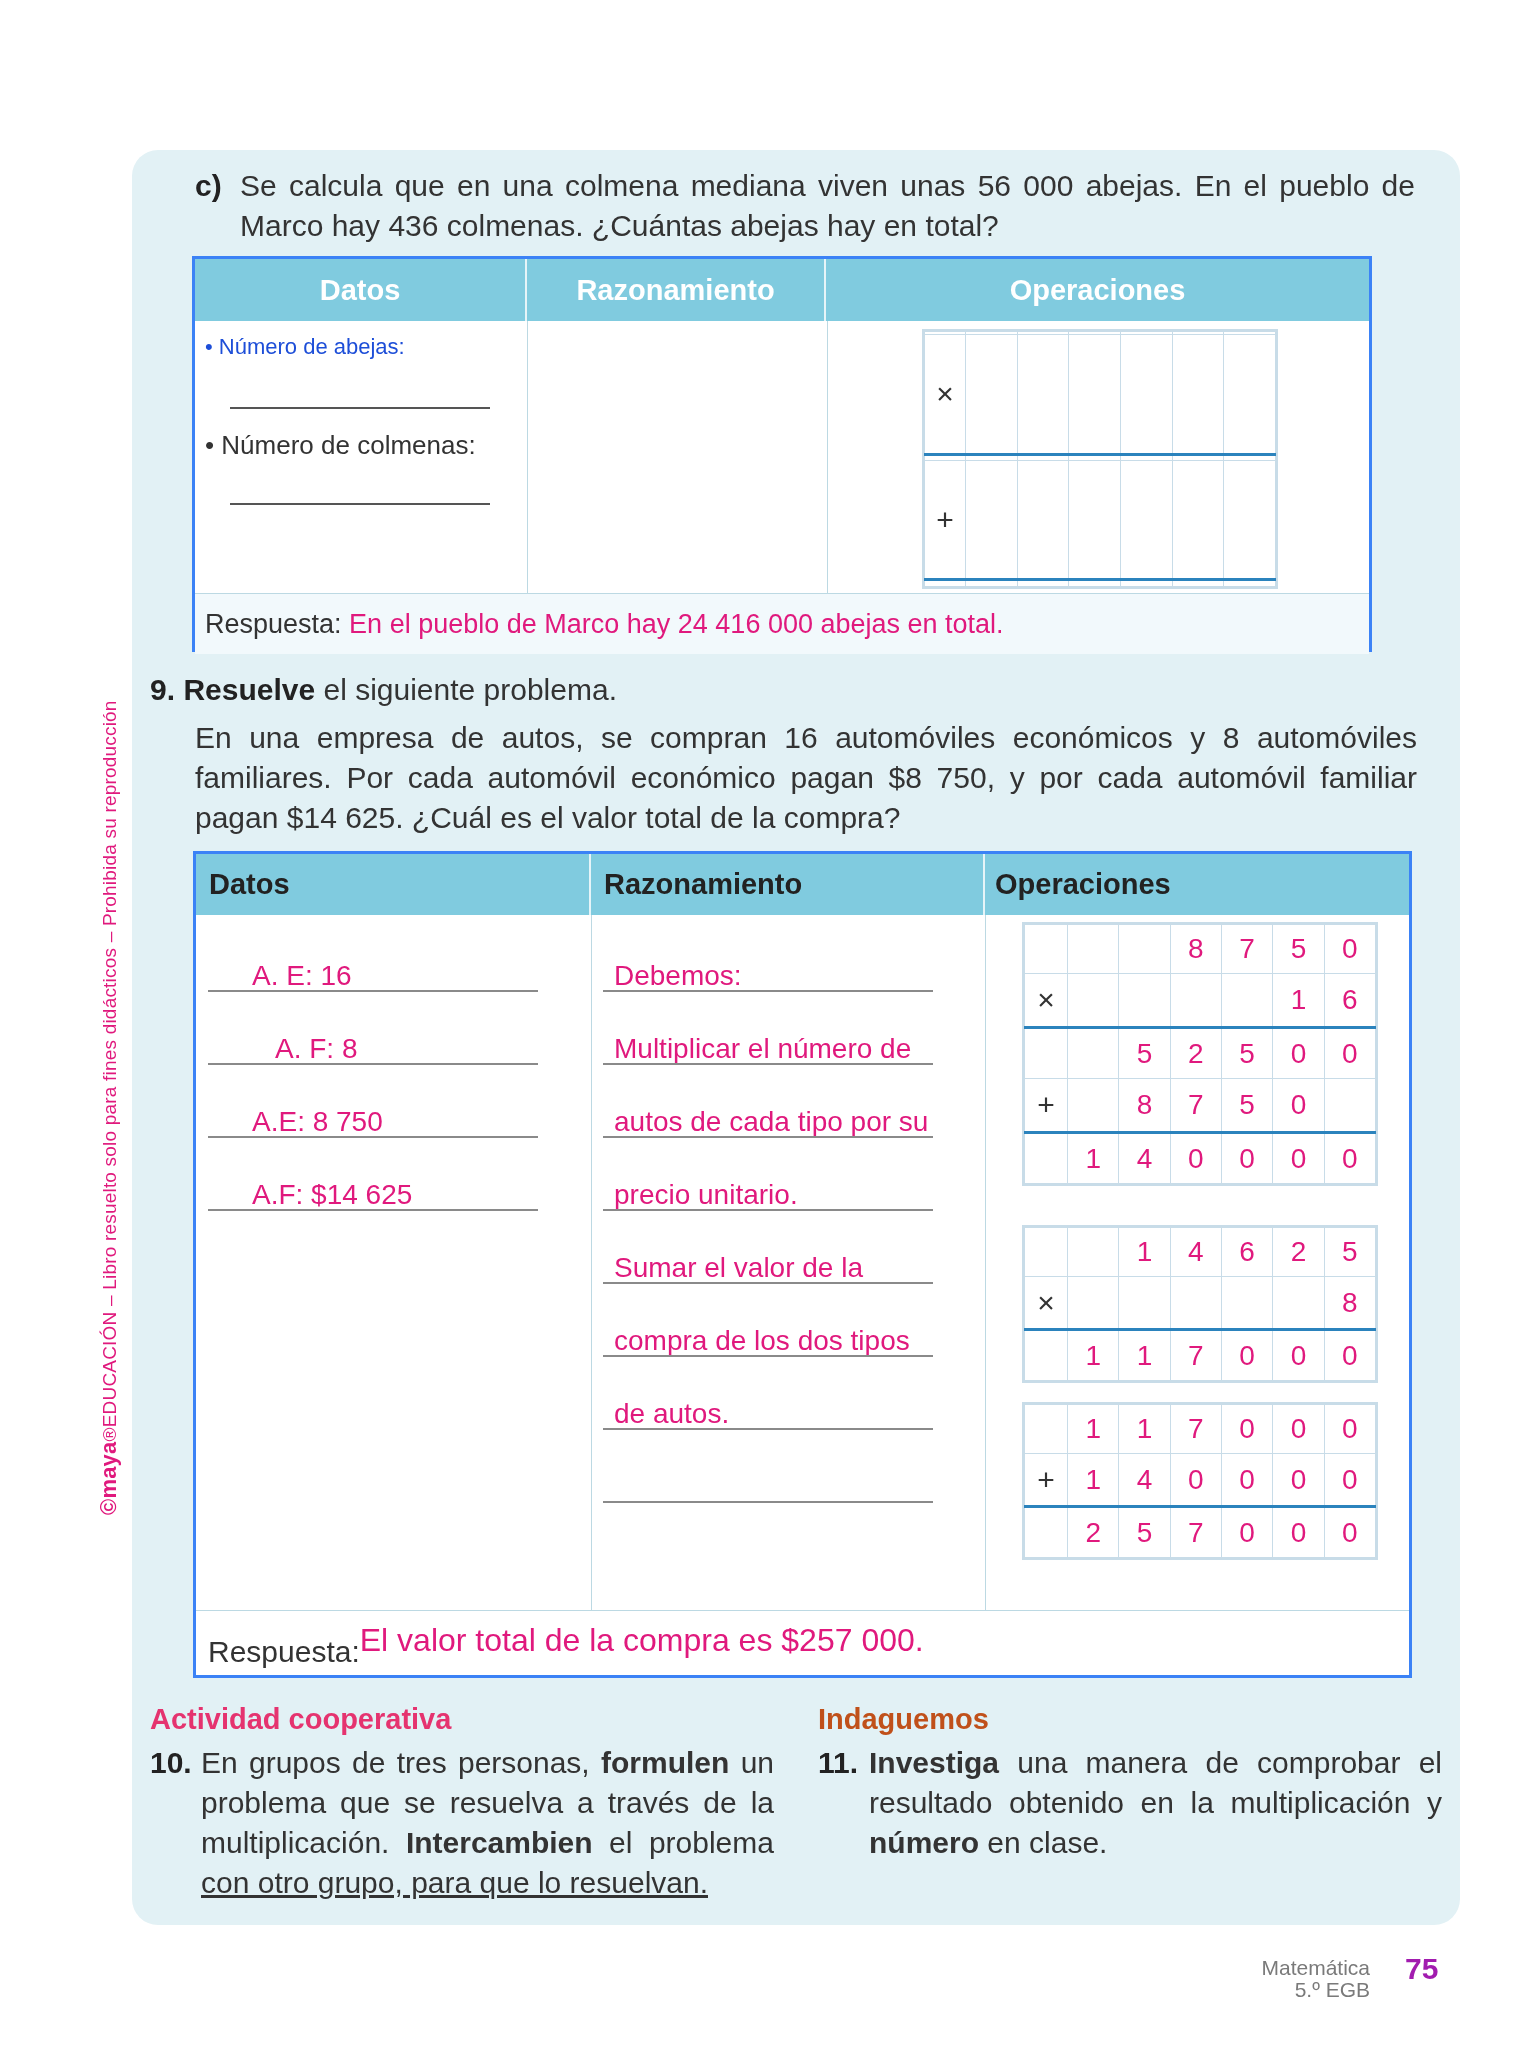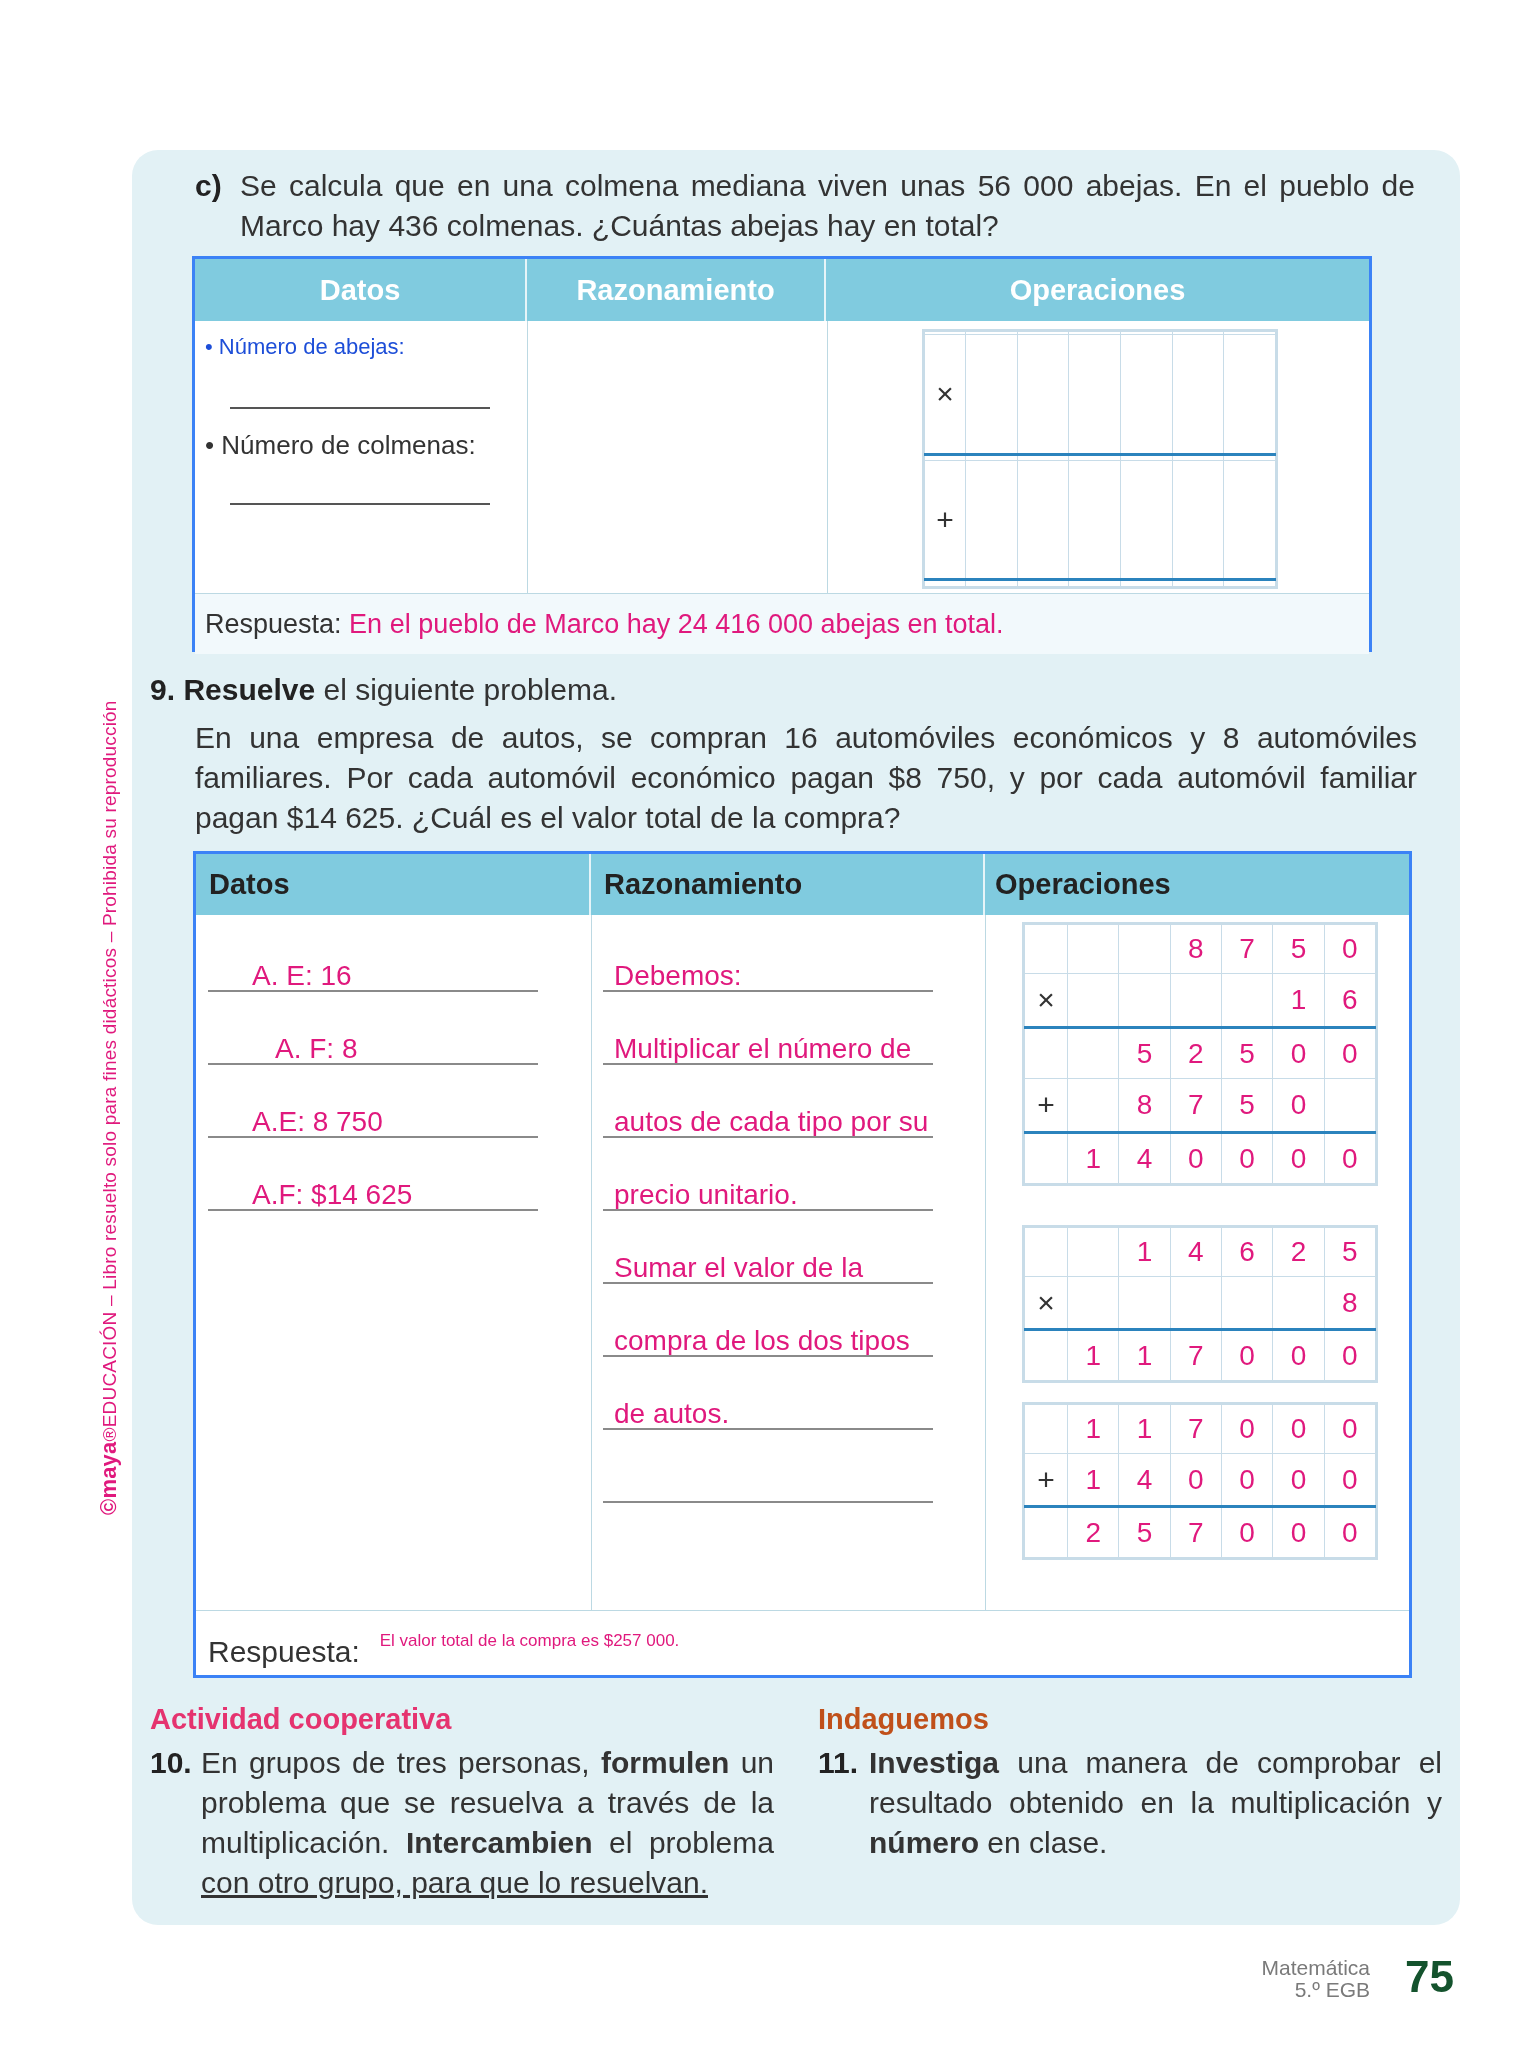--- a/index.html
+++ b/index.html
@@ -35,21 +35,21 @@
   .grid { position:absolute; border:2px solid #c8dce8; box-sizing:border-box; background:#fff; }
   .grid table { border-collapse:collapse; }
   .grid td {
     border:1px solid #c8dce8; text-align:center; vertical-align:middle;
     color:#e0197d; font-size:28px; padding:0;
   }
   .grid td.op { color:#333; font-size:30px; }
   .grid tr.sum-top td { border-top:3px solid #2b83bd; }
   .section-title { position:absolute; font-weight:bold; font-size:29px; }
   .footer-sub { position:absolute; text-align:right; color:#7a7a7a; font-size:21px; line-height:22px; }
-  .page-num { position:absolute; font-weight:bold; font-size:44px; color:#14532d; }
+  .page-num { position:absolute; font-weight:bold; font-size:30px; color:#a21caf; }
 </style>
 </head>
 <body>
 
 <div class="vertical-credit">
   <span class="brand">©maya</span><span>®EDUCACIÓN – Libro resuelto solo para fines didácticos – Prohibida su reproducción</span>
 </div>
 
 <div class="panel"></div>
 
@@ -285,21 +285,21 @@
             <td>0</td>
             <td>0</td>
             <td>0</td>
           </tr>
     </tbody>
       </table>
   </div>
 
   <div class="answer-row" style="top:756px; height:69px; padding-left:12px;">
     <span class="lbl" style="font-size:30px; margin-top:12px;">Respuesta:</span>
-    <span class="ans" style="font-size:17px; margin-left:20px; margin-top:-10px;">El valor total de la compra es $257 000.</span>
+    <span class="ans" style="font-size:32px; margin-left:0; margin-top:-10px;">El valor total de la compra es $257 000.</span>
   </div>
 </div>
 
 <div class="section-title" style="left:150px; top:1703px; color:#e5336f;">Actividad cooperativa</div>
 <div class="p" style="left:150px; top:1743px;"><span class="mark">10.</span></div>
 <div class="p just" style="left:201px; top:1743px; width:573px;"><span>En grupos de tres personas,</span> <b>formulen</b> <span>un</span></div>
 <div class="p just" style="left:201px; top:1783px; width:573px;">problema que se resuelva a través de la</div>
 <div class="p just" style="left:201px; top:1823px; width:573px;"><span>multiplicación.</span> <b>Intercambien</b> <span>el problema</span></div>
 <div class="p" style="left:201px; top:1863px;text-decoration:underline;">con otro grupo, para que lo resuelvan.</div>
 

